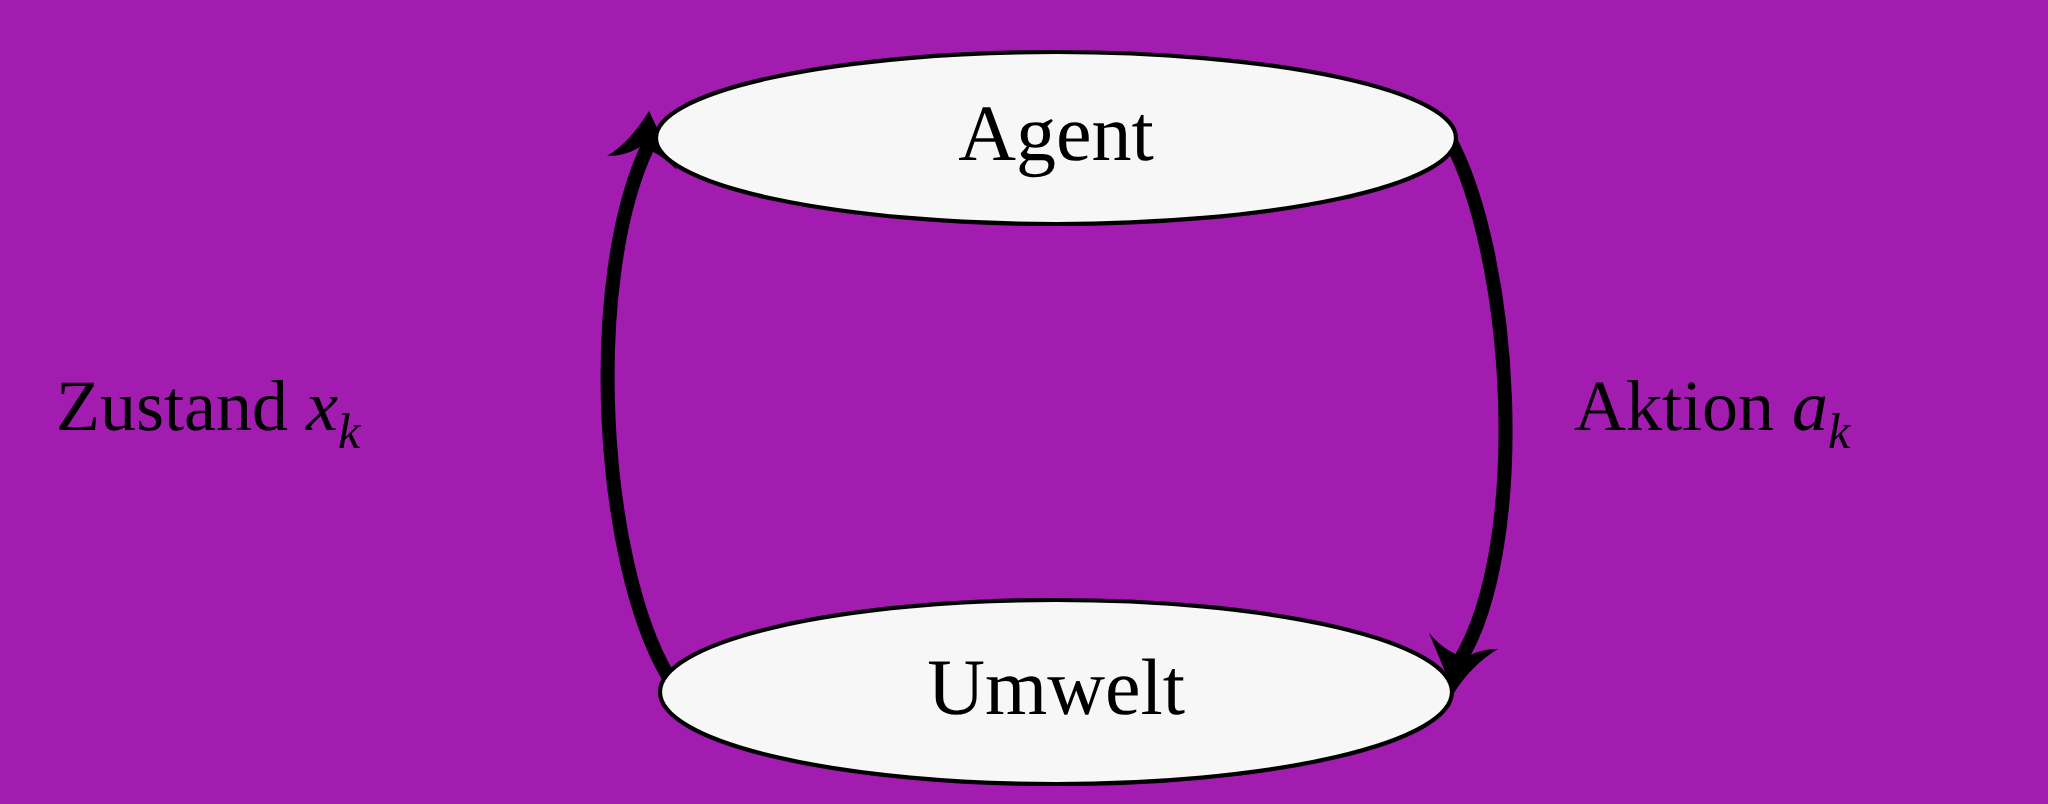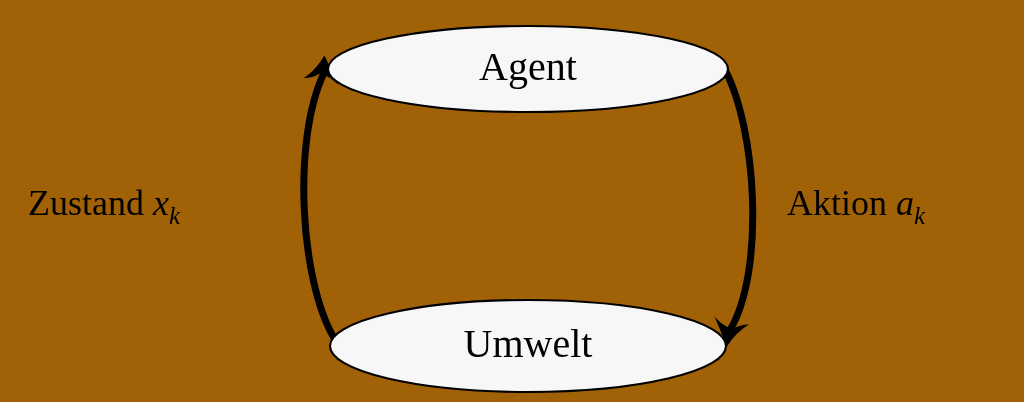--- a/index.html
+++ b/index.html
@@ -4,21 +4,21 @@
 <style>
   html, body {
     margin: 0;
     padding: 0;
     background: #ffffff;
   }
   #stage {
     position: relative;
     width: 1024px;
     height: 402px;
-    background: #a16207;
+    background: #a21caf;
     overflow: hidden;
     font-family: "Liberation Serif", "DejaVu Serif", serif;
   }
   #diagram-svg {
     position: absolute;
     left: 0;
     top: 0;
     width: 1024px;
     height: 402px;
     display: block;

